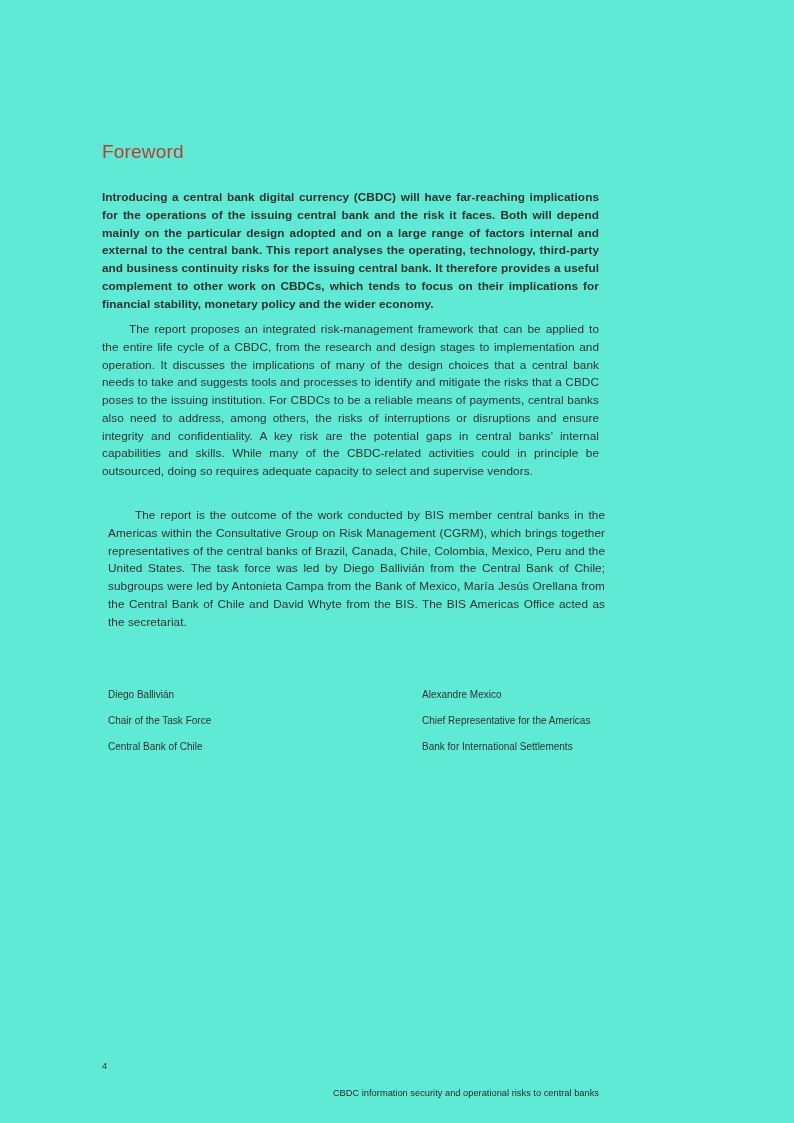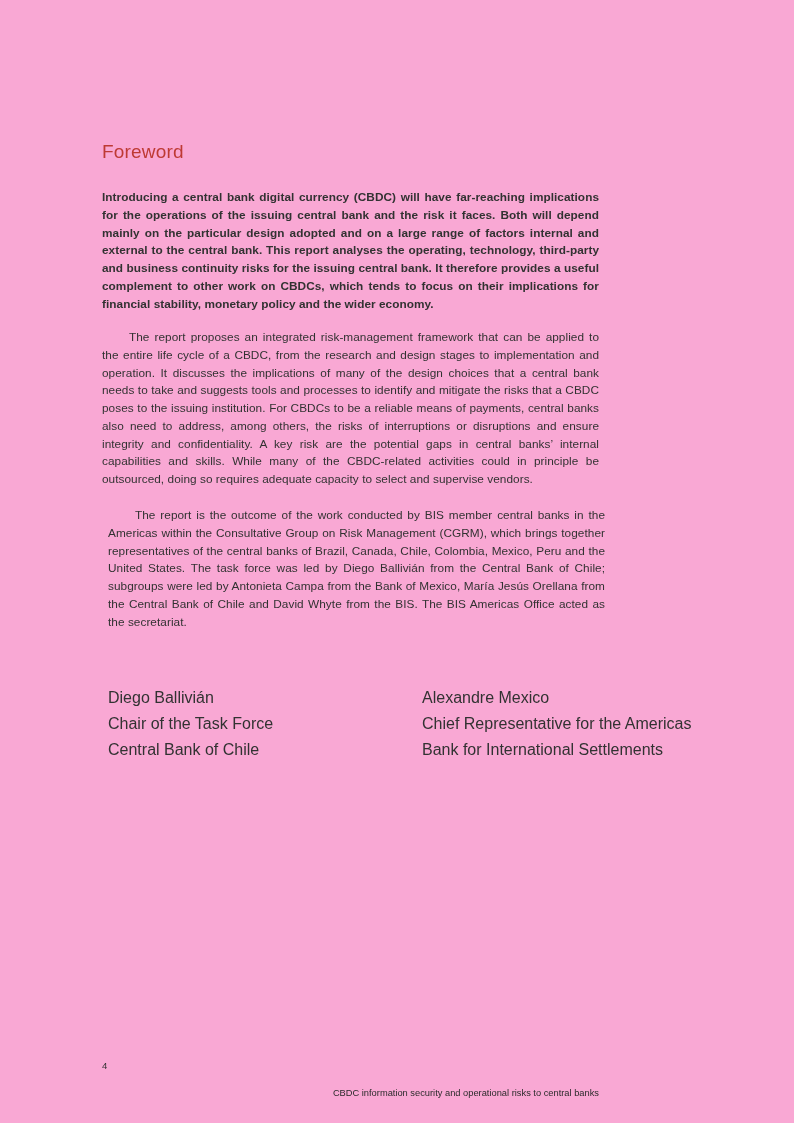--- a/index.html
+++ b/index.html
@@ -7,21 +7,21 @@
   body {
     width: 794px;
     height: 1123px;
     position: relative;
     overflow: hidden;
     font-family: "Liberation Sans", sans-serif;
   }
   .page {
     position: absolute;
     inset: 0;
-    background: #f9a8d4;
+    background: #5eead4;
   }
   .doc-title {
     position: absolute;
     left: 102px;
     top: 141px;
     font-size: 19px;
     font-weight: 400;
     letter-spacing: 0.2px;
     color: #be3a34;
     white-space: nowrap;
@@ -30,28 +30,28 @@
     position: absolute;
     left: 102px;
     width: 497px;
     font-size: 11.8px;
     line-height: 17.75px;
     color: #323232;
     text-align: justify;
     letter-spacing: 0.05px;
   }
   #p1 { top: 189px; font-weight: bold; }
-  #p2 { top: 329px; text-indent: 27px; }
+  #p2 { top: 321px; text-indent: 27px; }
   #p3 { top: 507px; text-indent: 27px; margin-left: 6px; }
   .sig-row {
     position: absolute;
     left: 102px;
     width: 497px;
     height: 16px;
-    font-size: 16px;
+    font-size: 10px;
     color: #323232;
   }
   #sig-row-name { top: 689px; }
   #sig-row-role { top: 715px; }
   #sig-row-org  { top: 741px; }
   .sig-left  { position: absolute; left: 6px;   white-space: nowrap; }
   .sig-right { position: absolute; left: 320px; white-space: nowrap; }
   .footer-page-number {
     position: absolute;
     left: 102px;

